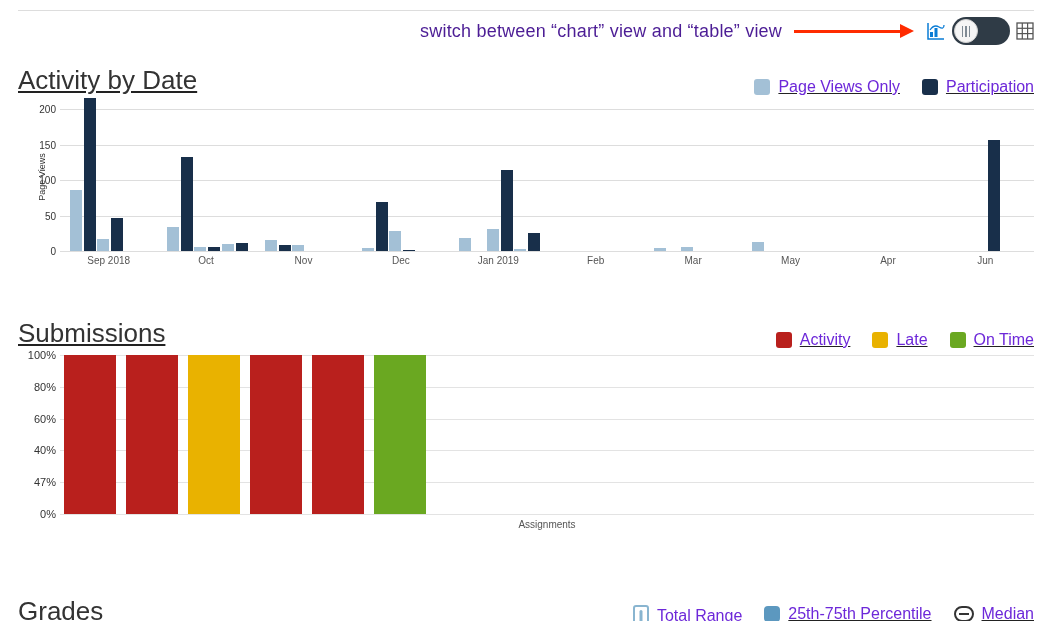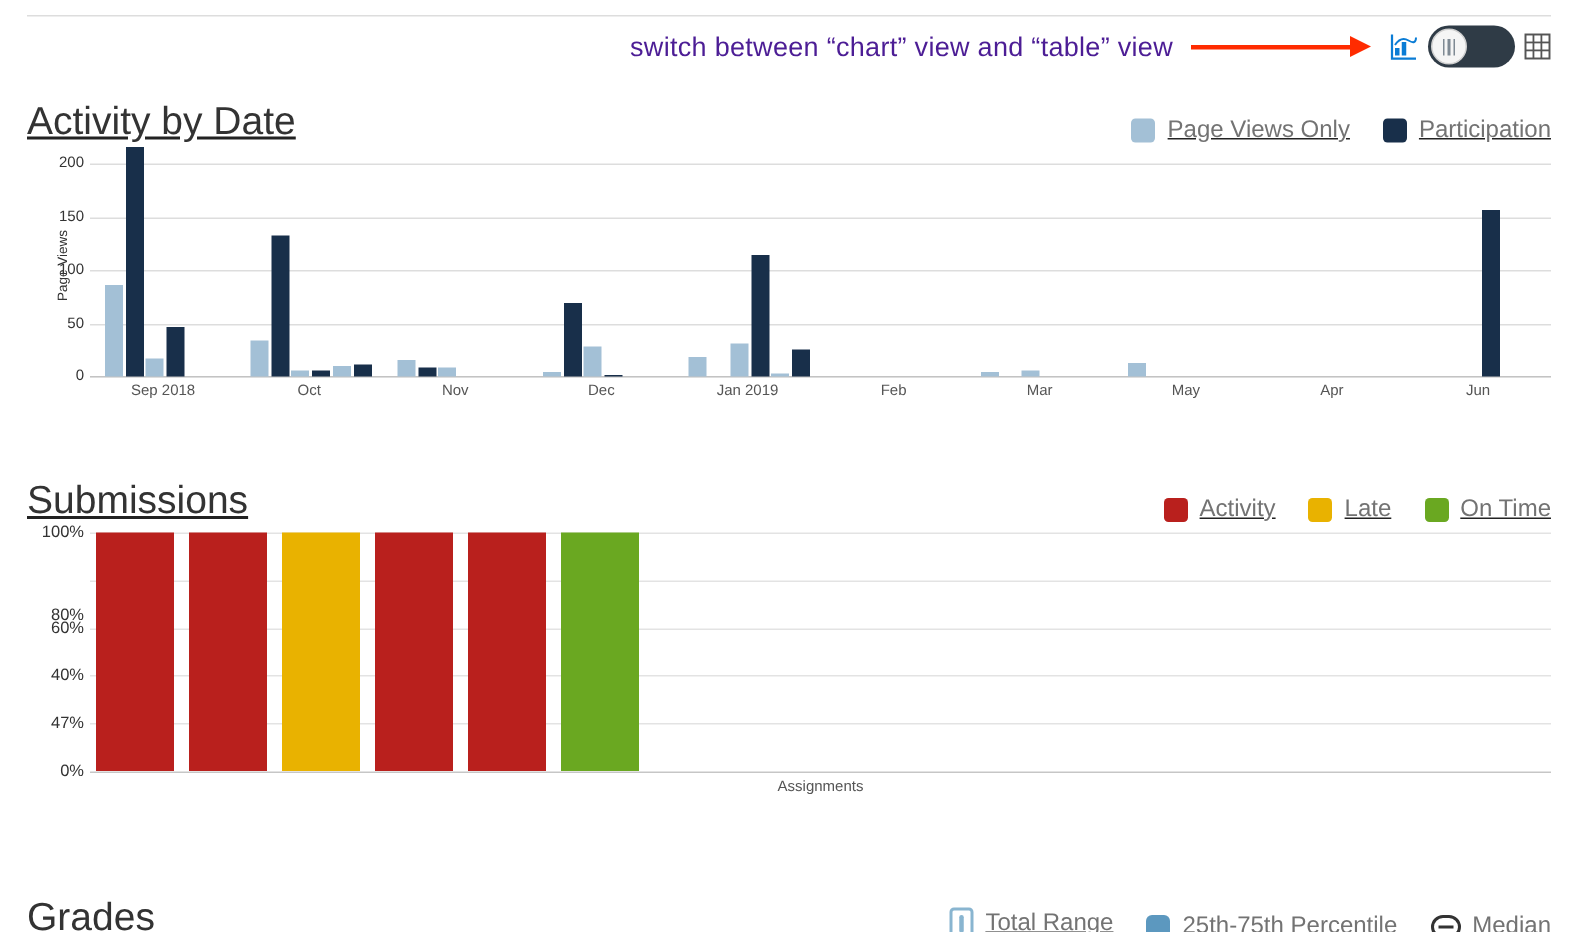--- a/index.html
+++ b/index.html
@@ -57,21 +57,21 @@
     justify-content: space-between;
     margin-top: 20px;
     margin-bottom: 6px;
     text-decoration: underline;
   }
   .section-title {
     font-size: 26px;
     font-weight: 400;
     color: #333;
   }
-  .legend { display: flex; gap: 22px; align-items: flex-end; font-size: 16px; color: #737373; }
+  .legend { display: flex; gap: 22px; align-items: flex-start; font-size: 16px; color: #6d28d9; }
   .legend-item { display: flex; align-items: center; gap: 8px; }
   .swatch { width: 16px; height: 16px; border-radius: 3px; display:inline-block; }
   .sw-lightblue { background: #a3c0d6; }
   .sw-navy { background: #182f4a; }
   .sw-red { background: #b9201d; }
   .sw-yellow { background: #e9b200; }
   .sw-green { background: #6aa821; }
   .sw-range {
     width: 16px; height: 22px; border-radius: 3px; border: 2px solid #89b5d0;
     position: relative; background: #fff;
@@ -341,21 +341,21 @@
   <div class="sub-chart sub-grid" id="subChart">
       <div class="gridline" style="top: 100%;"></div>
       <div class="ytick2" style="top: 100%;">0%</div>
       <div class="gridline" style="top: 80%;"></div>
       <div class="ytick2" style="top: 80%;">47%</div>
       <div class="gridline" style="top: 60%;"></div>
       <div class="ytick2" style="top: 60%;">40%</div>
       <div class="gridline" style="top: 40%;"></div>
       <div class="ytick2" style="top: 40%;">60%</div>
       <div class="gridline" style="top: 20%;"></div>
-      <div class="ytick2" style="top: 20%; margin-top: 23px;">80%</div>
+      <div class="ytick2" style="top: 20%;">80%</div>
       <div class="gridline" style="top: 0%;"></div>
       <div class="ytick2" style="top: 0%;">100%</div>
       <div class="sub-bars">
         <div class="sub-bar c-red" style="height: 100%;"></div>
         <div class="sub-bar c-red" style="height: 100%;"></div>
         <div class="sub-bar c-yellow" style="height: 100%;"></div>
         <div class="sub-bar c-red" style="height: 100%;"></div>
         <div class="sub-bar c-red" style="height: 100%;"></div>
         <div class="sub-bar c-green" style="height: 100%;"></div>
       </div>

